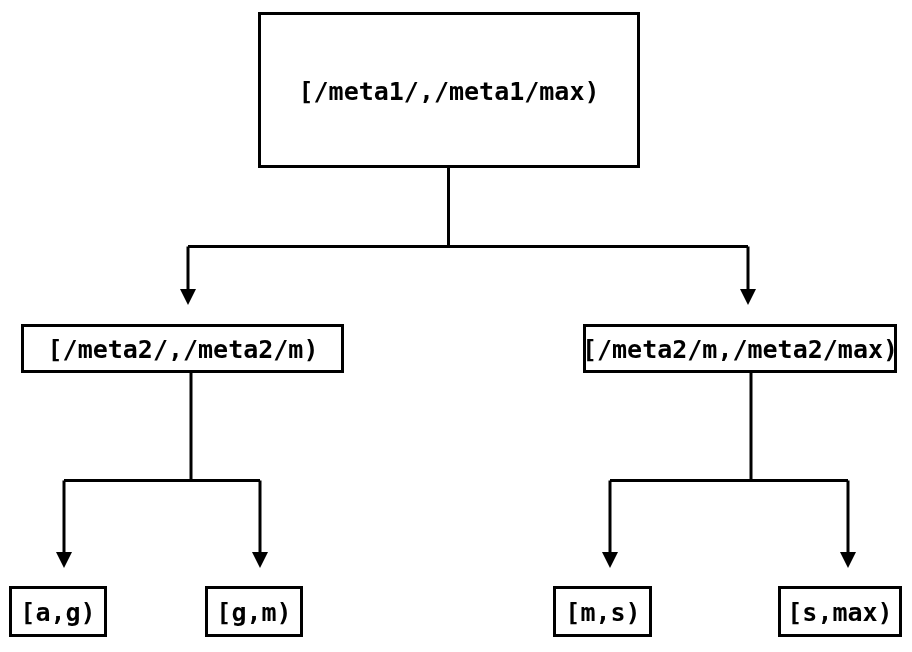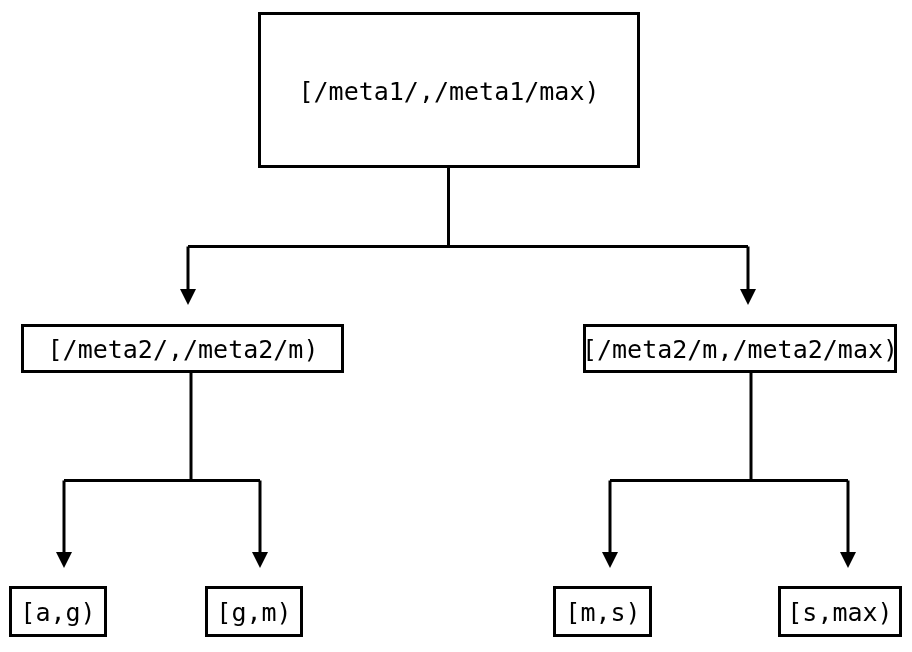--- a/index.html
+++ b/index.html
@@ -9,20 +9,21 @@
   }
   body {
     font-family: "DejaVu Sans Mono", monospace;
   }
   #diagram-root {
     position: relative;
     width: 912px;
     height: 652px;
     background: #ffffff;
     overflow: hidden;
+    font-weight: bold;
   }
   #tree-svg {
     position: absolute;
     top: 0;
     left: 0;
     width: 912px;
     height: 652px;
     display: block;
   }
   .node-box {

